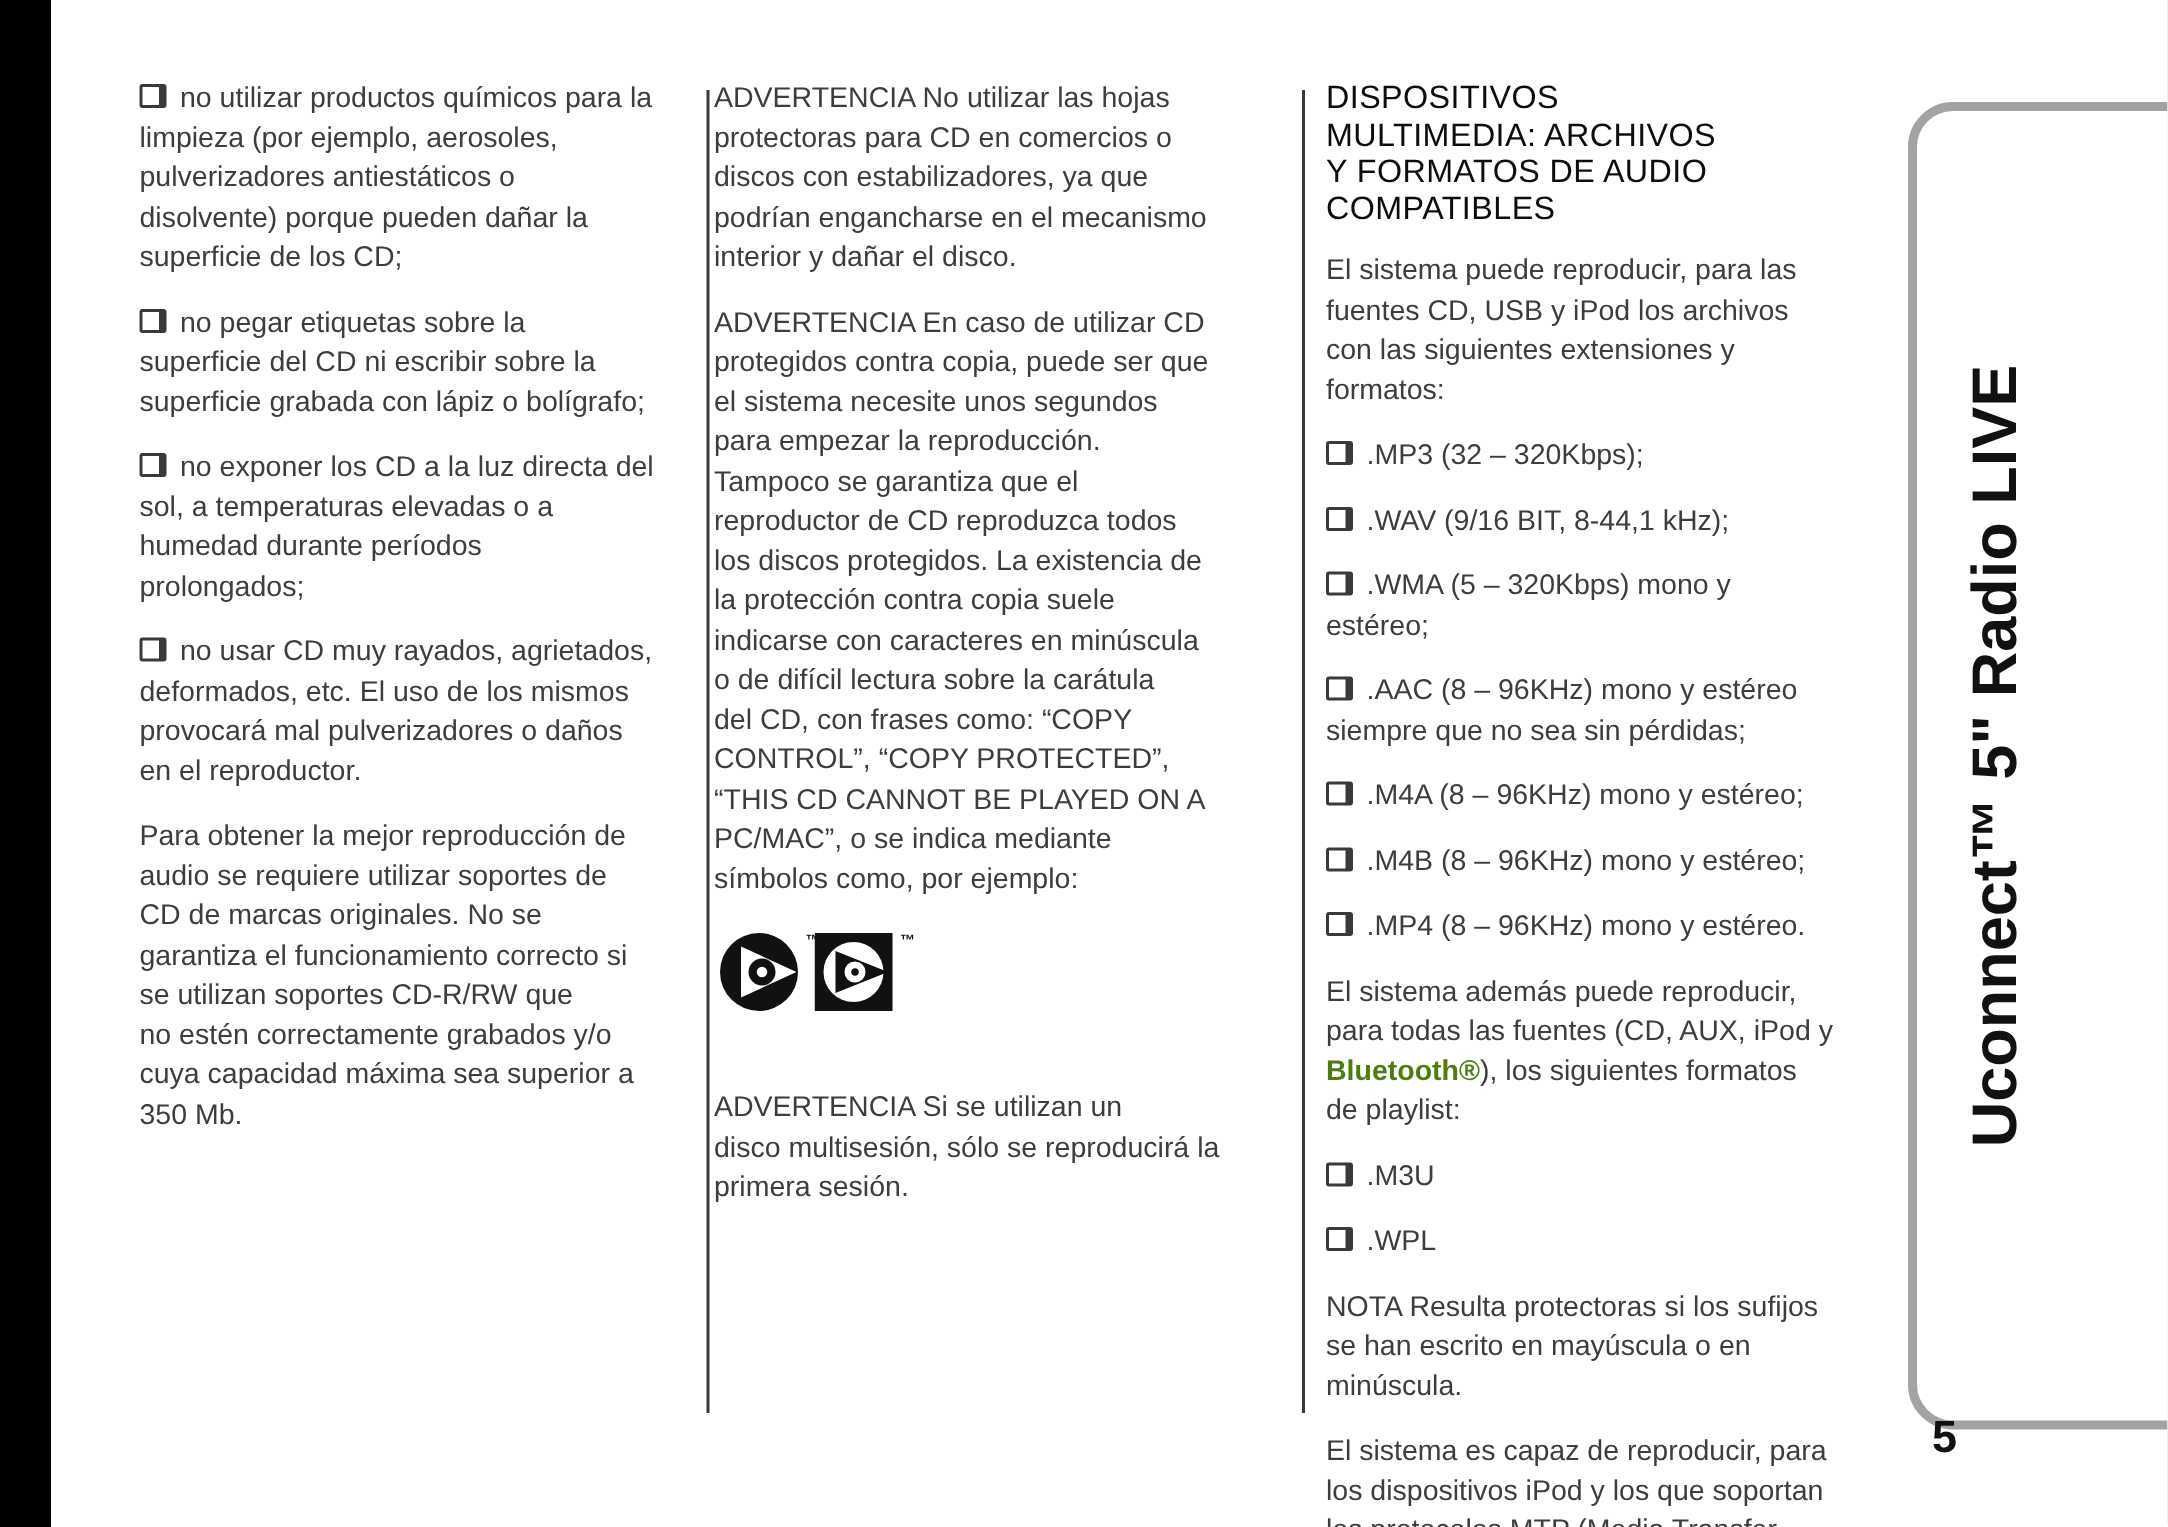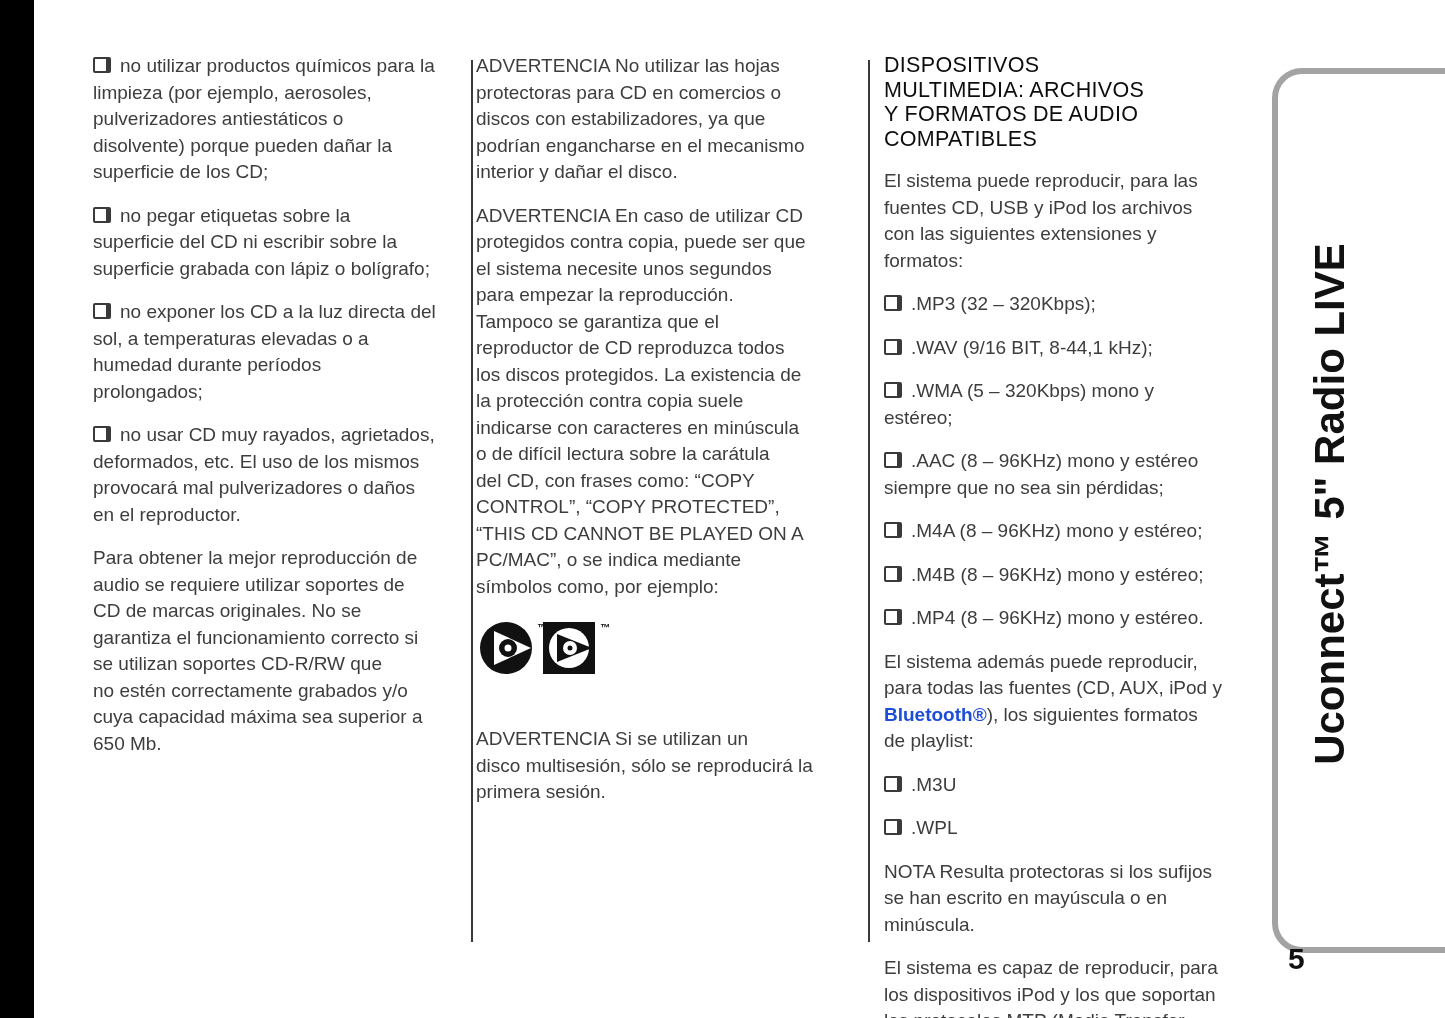--- a/index.html
+++ b/index.html
@@ -19,21 +19,21 @@
     display:inline-block; width:11px; height:12px;
     border:2px solid #3a3a3a; border-right-width:5px;
     border-radius:2px; margin-right:9px; vertical-align:-1px;
   }
   .vdiv { position:absolute; top:60px; height:882px; width:2px; background:#3a3a3a; }
   #vdiv1 { left:471px; } #vdiv2 { left:868px; }
   .heading {
     font-weight:normal; font-size:21.5px; line-height:24.5px;
     color:#0d0d0d; letter-spacing:0.3px; margin:0 0 10px 0; white-space:pre-line;
   }
-  b { color:#1d4ed8; }
+  b { color:#4d7c0f; }
   .logos { margin:20px 0 50px 4px; display:flex; gap:7px; }
   .logo-wrap { position:relative; display:inline-block; width:56px; height:56px; }
   .tm { position:absolute; top:-5px; right:-11px; font-size:10px; color:#111; font-weight:bold; }
   .side-box {
     position:absolute; left:1272px; top:68px; width:300px; height:873px;
     border:6px solid #a3a3a3; border-radius:30px; background:#fff;
   }
   .side-title {
     position:absolute; left:1035px; top:472px; width:590px; height:64px;
     transform:rotate(-90deg); text-align:center;
@@ -68,21 +68,21 @@
 deformados, etc. El uso de los mismos
 provocará mal pulverizadores o daños
 en el reproductor.</span></p>
     <p>Para obtener la mejor reproducción de
 audio se requiere utilizar soportes de
 CD de marcas originales. No se
 garantiza el funcionamiento correcto si
 se utilizan soportes CD-R/RW que
 no estén correctamente grabados y/o
 cuya capacidad máxima sea superior a
-650 Mb.</p>
+350 Mb.</p>
   </div>
 
   <div class="vdiv" id="vdiv1"></div>
 
   <div class="col" id="col2">
     <p>ADVERTENCIA No utilizar las hojas
 protectoras para CD en comercios o
 discos con estabilizadores, ya que
 podrían engancharse en el mecanismo
 interior y dañar el disco.</p>

